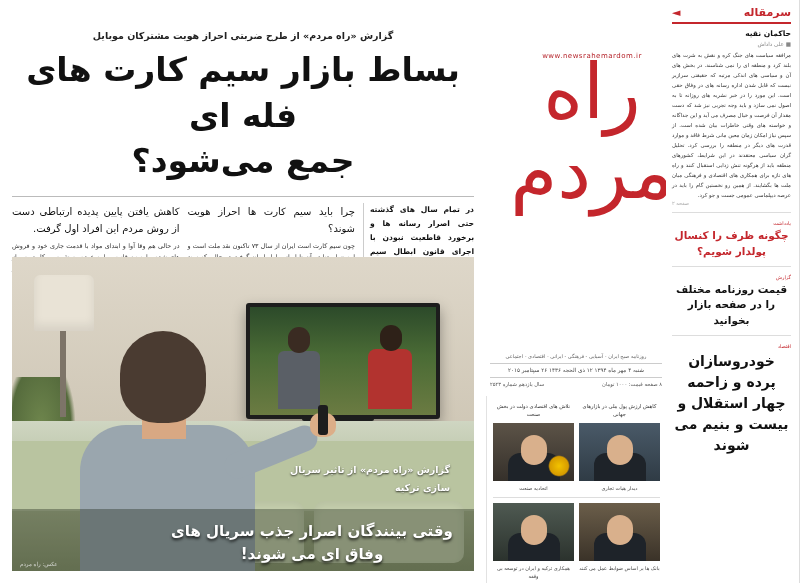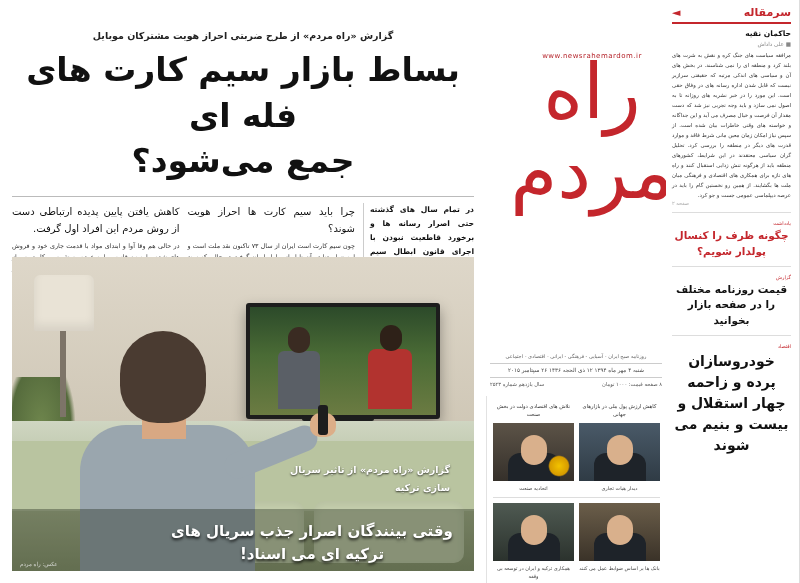--- a/index.html
+++ b/index.html
@@ -319,21 +319,21 @@
         <div class="remote"></div>
       </div>
 
       <div class="photo-caption">
         <span>گزارش «راه مردم» از تاثیر سریال سازی ترکیه</span>
       </div>
 
       <div class="photo-bottom"></div>
       <div class="photo-bottom-text">
         <div>وقتی بینندگان اصرار جذب سریال های</div>
-        <div>ترکیه ای می اسناد!</div>
+        <div>وفاق ای می شوند!</div>
       </div>
       <div class="photo-credit">عکس: راه مردم</div>
     </div>
   </div>
 
   <div class="masthead">
     <div class="site-url">www.newsrahemardom.ir</div>
     <div class="logo">راه مردم</div>
   </div>
 

